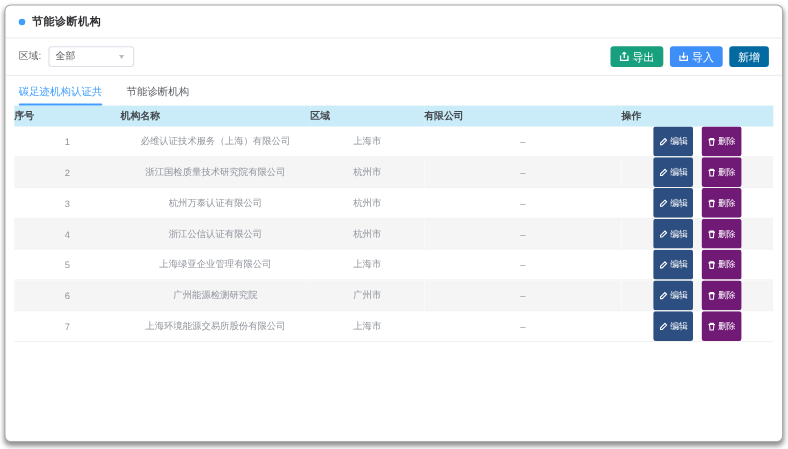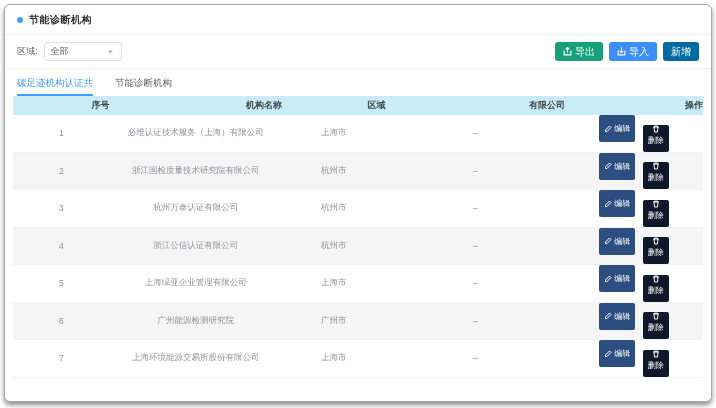--- a/index.html
+++ b/index.html
@@ -40,31 +40,31 @@
   .tabs-row { display:flex; gap:22px; padding:8px 12px 0; }
   .tab { font-size:9.5px; padding-bottom:6px; cursor:pointer; color:#606266; position:relative; }
   .tab.active { color:#409eff; }
   .tab.active::after { content:""; position:absolute; left:0; right:0; bottom:0; height:2px; background:#409eff; border-radius:1px; }
   
   .summary { padding:6px 12px 5px; font-size:9px; color:#606266; }
   .summary .count { color:#409eff; margin:0 2px; }
   
   .table-wrap { padding:0 8px; }
   table { width:100%; border-collapse:collapse; table-layout:fixed; }
-  th { background:#c9ecf8; font-size:9px; color:#45494e; font-weight:bold; height:19px; text-align:right; }
+  th { background:#c9ecf8; font-size:9px; color:#45494e; font-weight:bold; height:19px; text-align:left; }
   td { font-size:8.5px; color:#8f939a; height:20px; text-align:center; border-bottom:1px solid #f2f2f2;
     overflow:hidden; white-space:nowrap; text-overflow:ellipsis; }
   tr.stripe td { background:#f5f5f6; }
   col.c-no{width:14%} col.c-name{width:25%} col.c-region{width:15%} col.c-contact{width:26%} col.c-op{width:20%}
   .mini-btn { display:inline-flex; align-items:center; gap:2px; height:27px; padding:0 5px;
     border:none; border-radius:2px; color:#fff; font-size:8px; cursor:pointer;
     font-family:"Liberation Sans","DejaVu Sans",sans-serif; }
   .mini-btn svg { width:8px; height:8px; }
   .mini-edit { background:#2d4e80; margin-right:5px; }
-  .mini-del  { background:#0f172a;flex-direction:column; }
+  .mini-del  { background:#701a75; }
 </style>
 </head>
 <body>
 
 <div class="card">
 
   <div class="title-row">
     <span class="dot"></span>
     <span class="page-title">节能诊断机构</span>
   </div>

